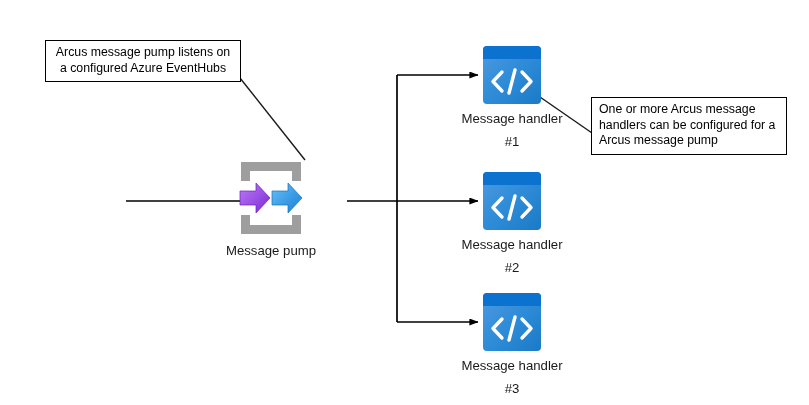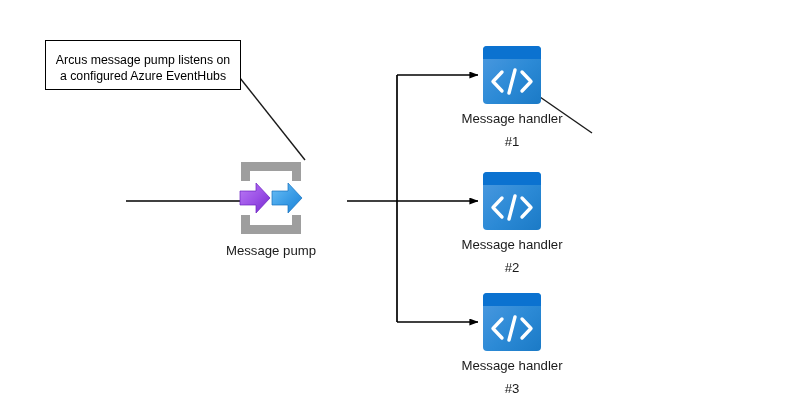--- a/index.html
+++ b/index.html
@@ -31,21 +31,21 @@
 
   
   .note {
     position: absolute;
     box-sizing: border-box;
     background: #ffffff;
     border: 1.4px solid #000000;
     color: #000000;
     font-size: 12.3px;
     line-height: 15.5px;
-    padding: 12px 7px 5px 7px;
+    padding: 4px 7px 5px 7px;
     white-space: pre-line;
   }
   .note-center { text-align: center; }
   .note-left   { text-align: left; }
 
   
   .node {
     position: absolute;
     text-align: center;
   }
@@ -166,20 +166,23 @@
     <line x1="397" y1="322" x2="478" y2="322" stroke="#000000" stroke-width="1.7" marker-end="url(#arrowhead)"></line>
 
     <line x1="240" y1="78" x2="305" y2="160" stroke="#1a1a1a" stroke-width="1.4"></line>
 
     <line x1="540" y1="97" x2="592" y2="133" stroke="#1a1a1a" stroke-width="1.4"></line>
   </svg>
 
   <div class="note note-center" style="left:45px; top:40px; width:196px;">Arcus message pump listens on
 a configured Azure EventHubs</div>
 
+  <div class="note note-left" style="left:591px; top:97px; width:196px;">One or more Arcus message
+handlers can be configured for a
+Arcus message pump</div>
 
 
   <div class="node" style="left:195px; top:160px; width:152px;">
     <div class="frame-icon">
       <div class="bracket h top"></div>
       <div class="bracket h bottom"></div>
       <div class="bracket v tl"></div>
       <div class="bracket v tr"></div>
       <div class="bracket v bl"></div>
       <div class="bracket v br"></div>

